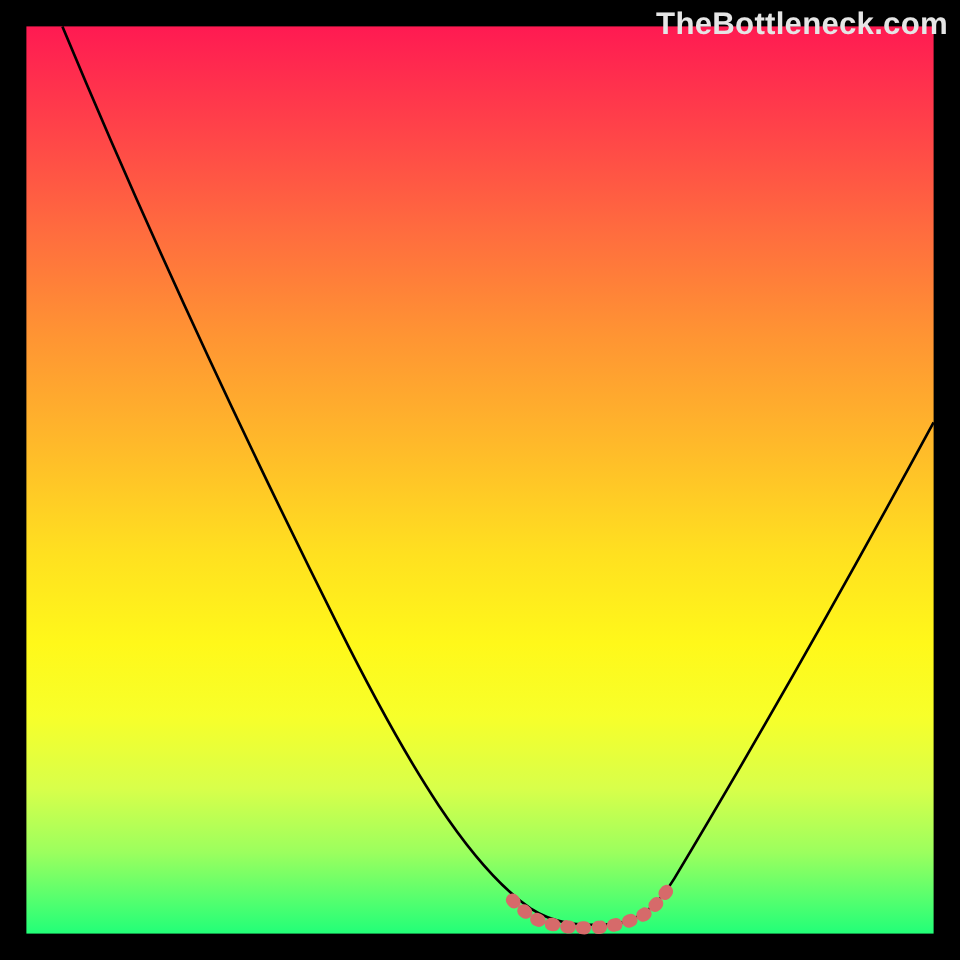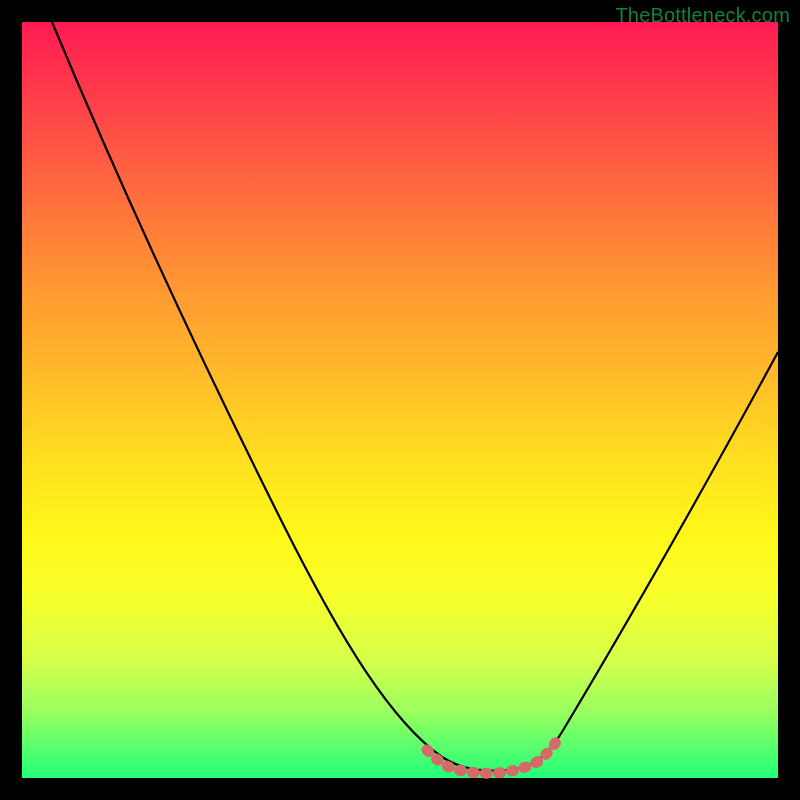--- a/index.html
+++ b/index.html
@@ -35,23 +35,23 @@
       #d8ff4a 84%,
       #9cff5e 91%,
       #58ff6e 96%,
       #22ff78 100%
     );
   }
   .watermark {
     position: absolute;
     top: 4px;
     right: 10px;
-    color: #15803d;
-    font-size: 20px;
-    font-weight: 400;
+    color: #e5e5e5;
+    font-size: 26px;
+    font-weight: 700;
     letter-spacing: 0.2px;
     user-select: none;
   }
   svg.curve {
     position: absolute;
     left: 0;
     top: 0;
     width: 756px;
     height: 756px;
     overflow: visible;

